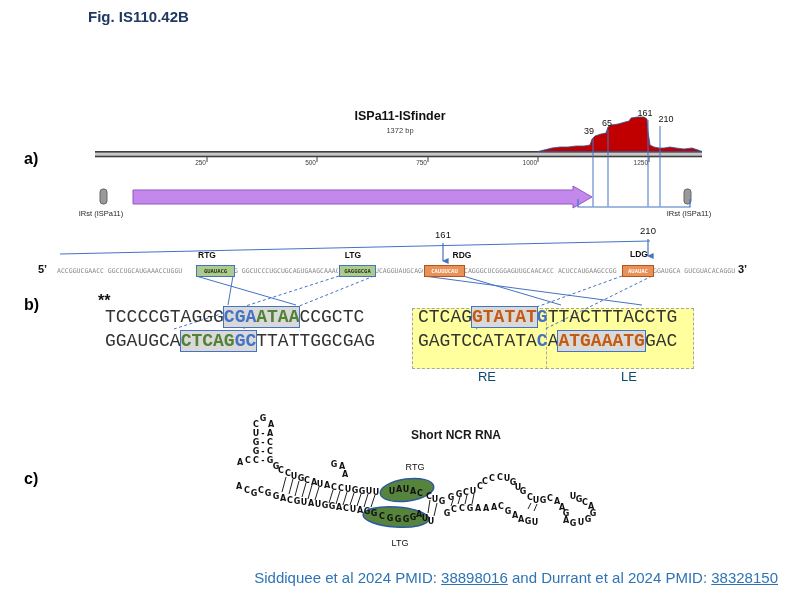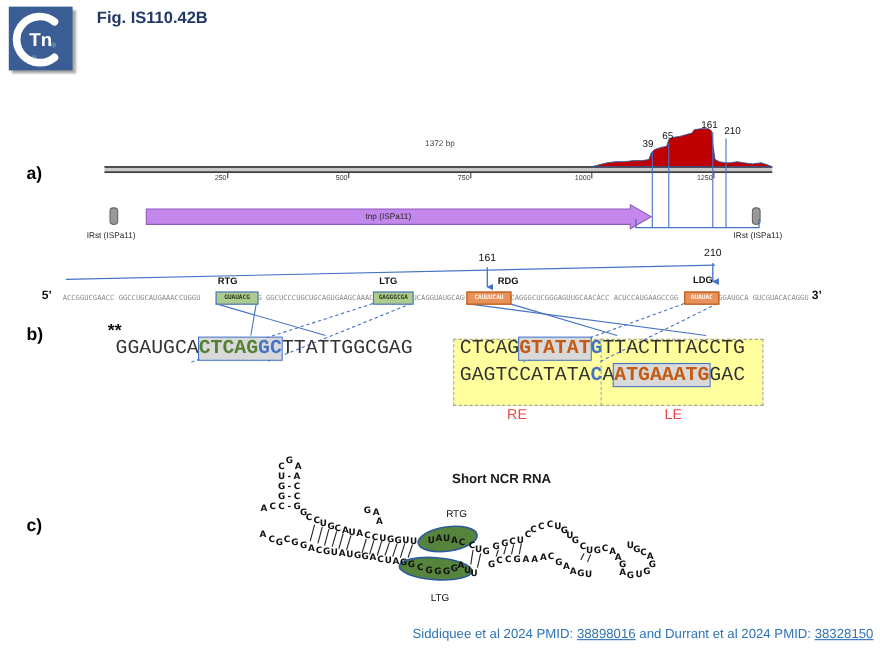--- a/index.html
+++ b/index.html
@@ -43,52 +43,46 @@
   
   .stars{position:absolute;left:98px;top:292px;font-size:16px;font-weight:bold;color:#111;z-index:6;}
   .duplex{position:absolute;font-family:"Liberation Mono",monospace;font-size:18px;line-height:24px;
           white-space:pre;color:#333;z-index:6;}
   .duplex .k{color:#333;}
   .duplex .b{color:#4472c4;font-weight:bold;}
   .duplex .g{color:#538135;font-weight:bold;}
   .duplex .o{color:#c55a11;font-weight:bold;}
   .duplex .box{background:#d9d9d9;outline:1.5px solid #4472c4;}
   .ybox{position:absolute;background:#ffff9e;border:1px dashed #a6a6a6;z-index:1;}
-  .relabel{position:absolute;font-size:13px;color:#ef4444;transform:translateX(-50%);z-index:6;}
+  .relabel{position:absolute;font-size:13px;color:#0c4a6e;transform:translateX(-50%);z-index:6;margin-left:17px;}
   
   .c-title{position:absolute;font-size:12px;font-weight:600;color:#1a1a1a;transform:translateX(-50%);z-index:6;}
   .glyph{position:absolute;font-family:"DejaVu Sans",sans-serif;font-size:8px;font-weight:bold;color:#111;
          transform:translate(-50%,-50%);z-index:6;}
   .rna-tag{position:absolute;font-size:9px;color:#111;transform:translate(-50%,-50%);z-index:6;}
   
-  .footer{position:absolute;right:6px;top:569px;font-size:12px;color:#2e74b5;z-index:6;}
+  .footer{position:absolute;right:22px;top:569px;font-size:15px;color:#2e74b5;z-index:6;}
   .footer a{color:#2e74b5;text-decoration:underline;cursor:pointer;}
   #overlay{position:absolute;left:0;top:0;z-index:3;pointer-events:none;}
 </style>
 </head>
 <body>
 
 <div class="stage">
 
-  <div class="logo">
-    <svg width="58" height="58" viewBox="0 0 58 58">
-      <path d="M 41.5 13.8 A 21 21 0 1 0 41.5 46.2" fill="none" stroke="#ffffff" stroke-width="7" stroke-linecap="round"></path>
-    </svg>
-    <div class="logo-tn">Tn</div>
-  </div>
 
   <div class="fig-label">Fig. IS110.42B</div>
 
 
   <div class="plabel" id="lblA" style="top: 150px;">a)</div>
   <div class="plabel" id="lblB" style="top: 296px;">b)</div>
   <div class="plabel" id="lblC" style="top: 470px;">c)</div>
 
+  <div class="a-title">ISPa11-ISfinder</div>
   <div class="a-sub">1372 bp</div>
-  <div class="tnp-label">tnp (ISPa11)</div>
   <div class="ir-label" id="irL" style="left: 101px; top: 209px;">IRst (ISPa11)</div>
   <div class="ir-label" id="irR" style="left: 689px; top: 209px;">IRst (ISPa11)</div>
 
   <div class="prime" id="fivePrime" style="left: 38px; top: 263px;">5’</div>
   <div class="prime" id="threePrime" style="left: 738px; top: 263px;">3’</div>
 
   <div class="stars">**</div>
   <div class="relabel" id="reLbl" style="left: 470px; top: 369px;">RE</div>
   <div class="relabel" id="leLbl" style="left: 612px; top: 369px;">LE</div>
 
@@ -190,21 +184,21 @@
       <div class="seqbox green" style="left: 196px; width: 37px;">GUAUACG</div>
       <div class="mk-label" style="left: 207px; top: 250px;">RTG</div>
       <div class="seqbox green" style="left: 339px; width: 35px;">GAGGGCGA</div>
       <div class="mk-label" style="left: 353px; top: 250px;">LTG</div>
       <div class="seqbox orange" style="left: 424px; width: 39px;">CAUUUCAU</div>
       <div class="mk-label" style="left: 462px; top: 250px;">RDG</div>
       <div class="seqbox orange" style="left: 622px; width: 30px;">AUAUAC</div>
       <div class="mk-label" style="left: 639px; top: 249px;">LDG</div>
       <div class="ybox" style="left: 412px; top: 308px; width: 134px; height: 59px;"></div>
       <div class="ybox" style="left: 546px; top: 308px; width: 146px; height: 59px;"></div>
-      <div class="duplex" style="left: 105px; top: 305px;"><div><span class="k">GGAUGCA</span><span class="box"><span class="g">CTCAG</span><span class="b">GC</span></span><span class="k">TTATTGGCGAG</span></div></div>
+      <div class="duplex" style="left: 105px; top: 305px;"><div><span class="k">TCCCCGTAGGG</span><span class="box"><span class="b">CGA</span><span class="g">ATAA</span></span><span class="k">CCGCTC</span></div><div><span class="k">GGAUGCA</span><span class="box"><span class="g">CTCAG</span><span class="b">GC</span></span><span class="k">TTATTGGCGAG</span></div></div>
       <div class="duplex" style="left: 418px; top: 305px;"><div><span class="k">CTCAG</span><span class="box"><span class="o">GTATAT</span></span><span class="b">G</span><span class="k">TTACTTTACCTG</span></div><div><span class="k">GAGTCCATATA</span><span class="b">C</span><span class="k">A</span><span class="box"><span class="o">ATGAAATG</span></span><span class="k">GAC</span></div></div>
       <div class="glyph" style="left: 256px; top: 424px;">C</div>
       <div class="glyph" style="left: 263px; top: 418px;">G</div>
       <div class="glyph" style="left: 271px; top: 424px;">A</div>
       <div class="glyph" style="left: 256px; top: 433px;">U</div>
       <div class="glyph" style="left: 263px; top: 433px;">-</div>
       <div class="glyph" style="left: 270px; top: 433px;">A</div>
       <div class="glyph" style="left: 256px; top: 442px;">G</div>
       <div class="glyph" style="left: 263px; top: 442px;">-</div>
       <div class="glyph" style="left: 270px; top: 442px;">C</div>

